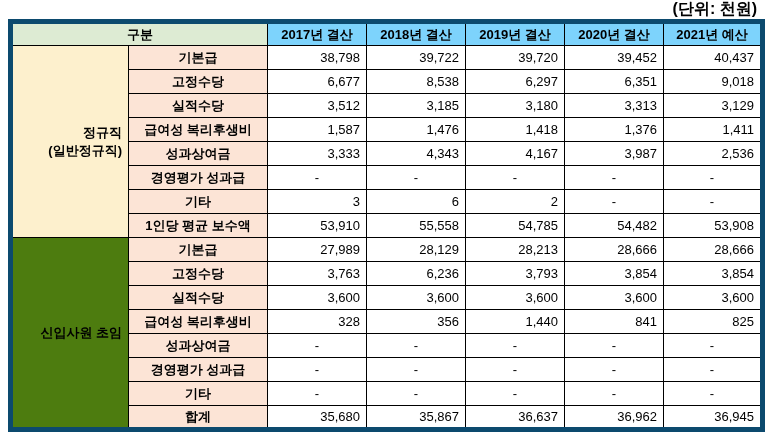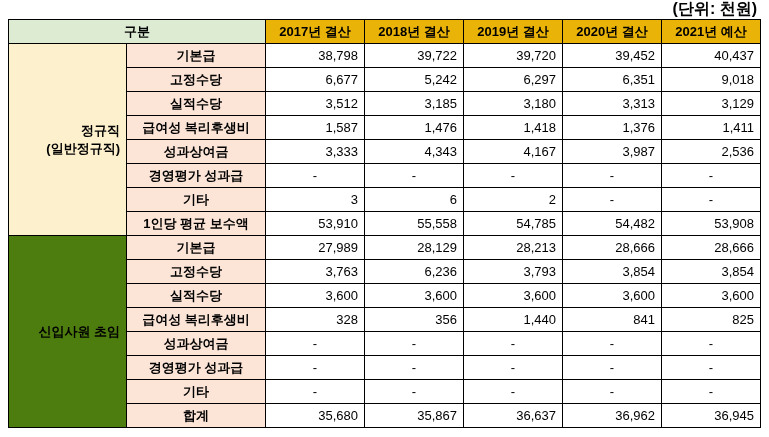--- a/index.html
+++ b/index.html
@@ -26,21 +26,21 @@
     font-size: 16px;
     font-weight: bold;
     color: #000;
     padding: 2px 4px 3px 0;
     line-height: 14px;
   }
   table.salary {
     border-collapse: collapse;
     table-layout: fixed;
     width: 753px;
-    border: 1px solid #0c4a6e;
+    border: 5px solid #0c4a6e;
   }
   table.salary td, table.salary th {
     border: 1px solid #000000;
     font-size: 13px;
     height: 24px;
     padding: 0 6px;
     box-sizing: border-box;
     overflow: hidden;
     white-space: nowrap;
   }
@@ -48,21 +48,21 @@
   .col-item { width: 139px; }
   .col-year { width: 99px; }
 
   thead th {
     background: #ddebd3;
     font-weight: bold;
     text-align: center;
     height: 26px;
   }
   thead th.head-year {
-    background: #eab308;
+    background: #7dd3fc;
   }
   .group-cell {
     text-align: right;
     font-weight: bold;
     font-size: 14px;
     line-height: 1.35;
   }
   .group-regular { background: #fdf0cd; }
   .group-new { background: #4d7c0f; }
   .item-cell {
@@ -114,21 +114,21 @@
         <td class="item-cell">기본급</td>
         <td class="num-cell">38,798</td>
         <td class="num-cell">39,722</td>
         <td class="num-cell">39,720</td>
         <td class="num-cell">39,452</td>
         <td class="num-cell">40,437</td>
       </tr>
       <tr>
         <td class="item-cell">고정수당</td>
         <td class="num-cell">6,677</td>
-        <td class="num-cell">5,242</td>
+        <td class="num-cell">8,538</td>
         <td class="num-cell">6,297</td>
         <td class="num-cell">6,351</td>
         <td class="num-cell">9,018</td>
       </tr>
       <tr>
         <td class="item-cell">실적수당</td>
         <td class="num-cell">3,512</td>
         <td class="num-cell">3,185</td>
         <td class="num-cell">3,180</td>
         <td class="num-cell">3,313</td>

